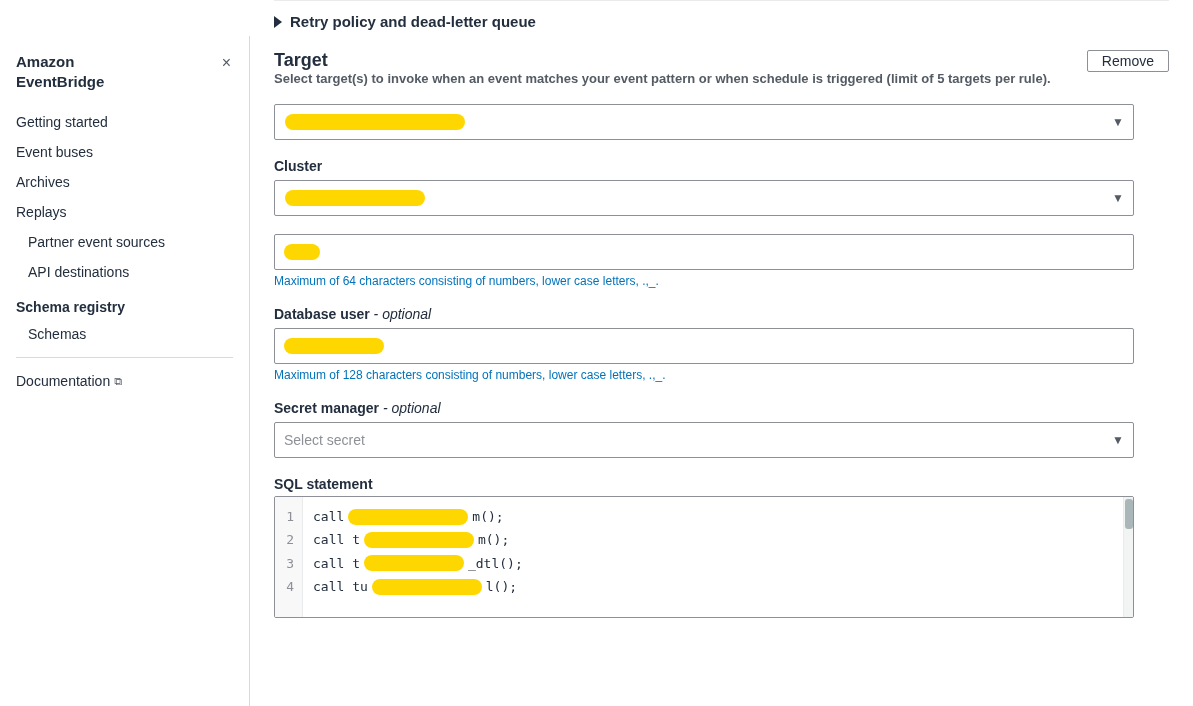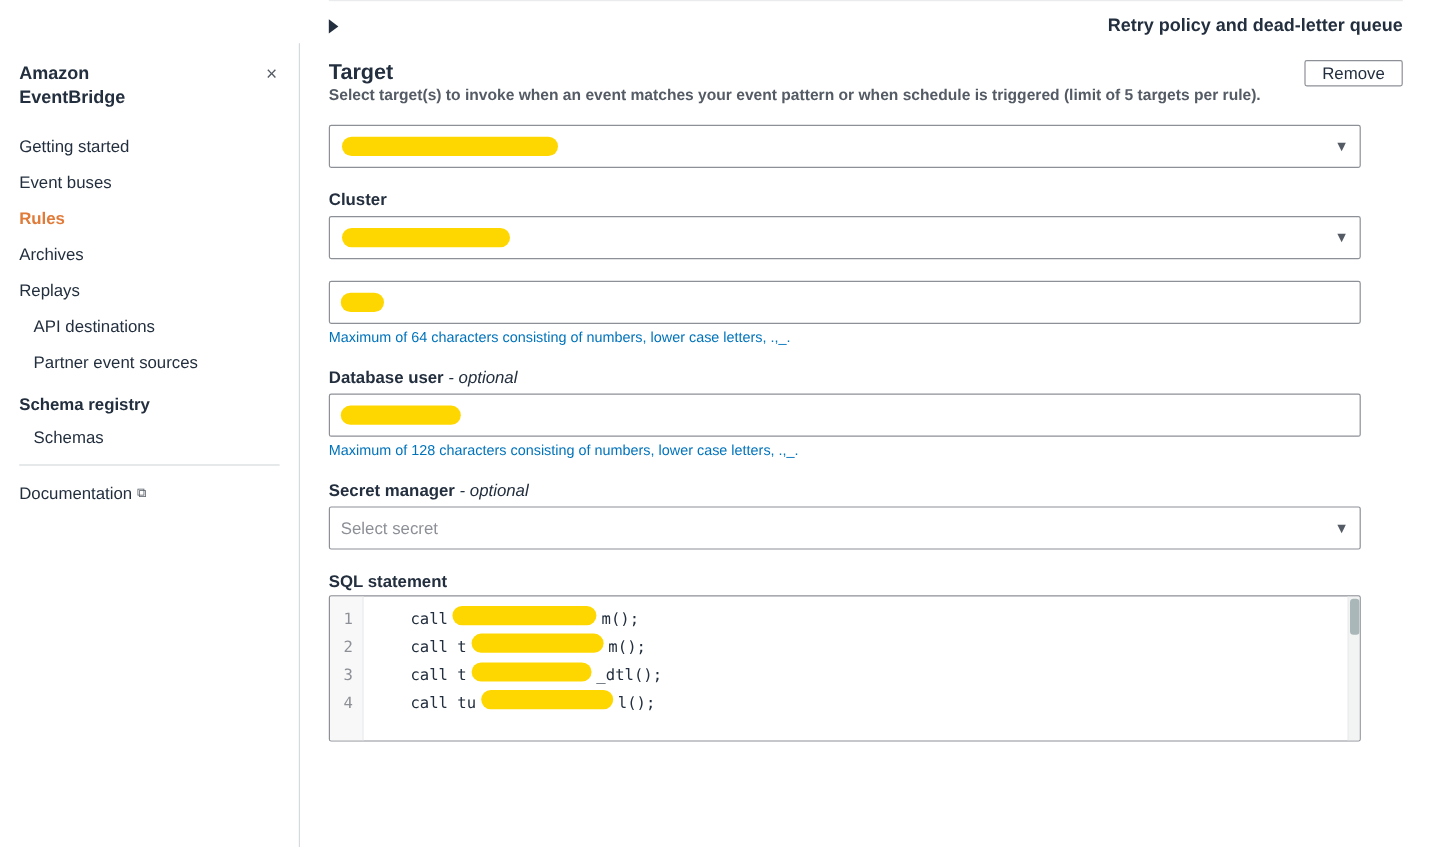--- a/index.html
+++ b/index.html
@@ -83,21 +83,20 @@
     .section-collapse {
       display: flex;
       align-items: center;
       gap: 8px;
       padding: 12px 0;
       border-top: 1px solid #e9ebed;
       cursor: pointer;
       font-size: 15px;
       font-weight: 600;
       color: #232f3e;
-      justify-content: space-between;
     }
     .triangle-right {
       width: 0; height: 0;
       border-top: 6px solid transparent;
       border-bottom: 6px solid transparent;
       border-left: 8px solid #232f3e;
       display: inline-block;
     }
 
     
@@ -250,24 +249,23 @@
     }
     .sql-content {
       padding: 8px 10px;
       flex: 1;
       line-height: 1.8;
       color: #232f3e;
       overflow: hidden;
     }
     .sql-line {
       display: flex;
-      align-items: flex-start;
+      align-items: center;
       gap: 4px;
       white-space: nowrap;
-      margin-left: 29px;
     }
     .sql-scrollbar {
       position: absolute;
       right: 0;
       top: 0;
       width: 10px;
       height: 100%;
       background: #f2f3f3;
       border-left: 1px solid #e9ebed;
     }
@@ -286,26 +284,25 @@
   <div class="sidebar-header">
     <div class="sidebar-logo">
       <span>Amazon</span><br>
       <span>EventBridge</span>
     </div>
     <button class="sidebar-close">×</button>
   </div>
 
   <a class="sidebar-nav-item">Getting started</a>
   <a class="sidebar-nav-item">Event buses</a>
-  <a class="sidebar-nav-item active" style="color:#e07b39;">Rules</a>
   <a class="sidebar-nav-item">Archives</a>
   <a class="sidebar-nav-item">Replays</a>
 
+  <a class="sidebar-nav-item sub">Partner event sources</a>
   <a class="sidebar-nav-item sub">API destinations</a>
-  <a class="sidebar-nav-item sub">Partner event sources</a>
 
   <div class="sidebar-section-label">Schema registry</div>
   <a class="sidebar-nav-item sub">Schemas</a>
 
   <hr class="sidebar-divider">
 
   <div class="sidebar-doc-item">
     <span>Documentation</span>
     <span class="ext-icon">⧉</span>
   </div>

